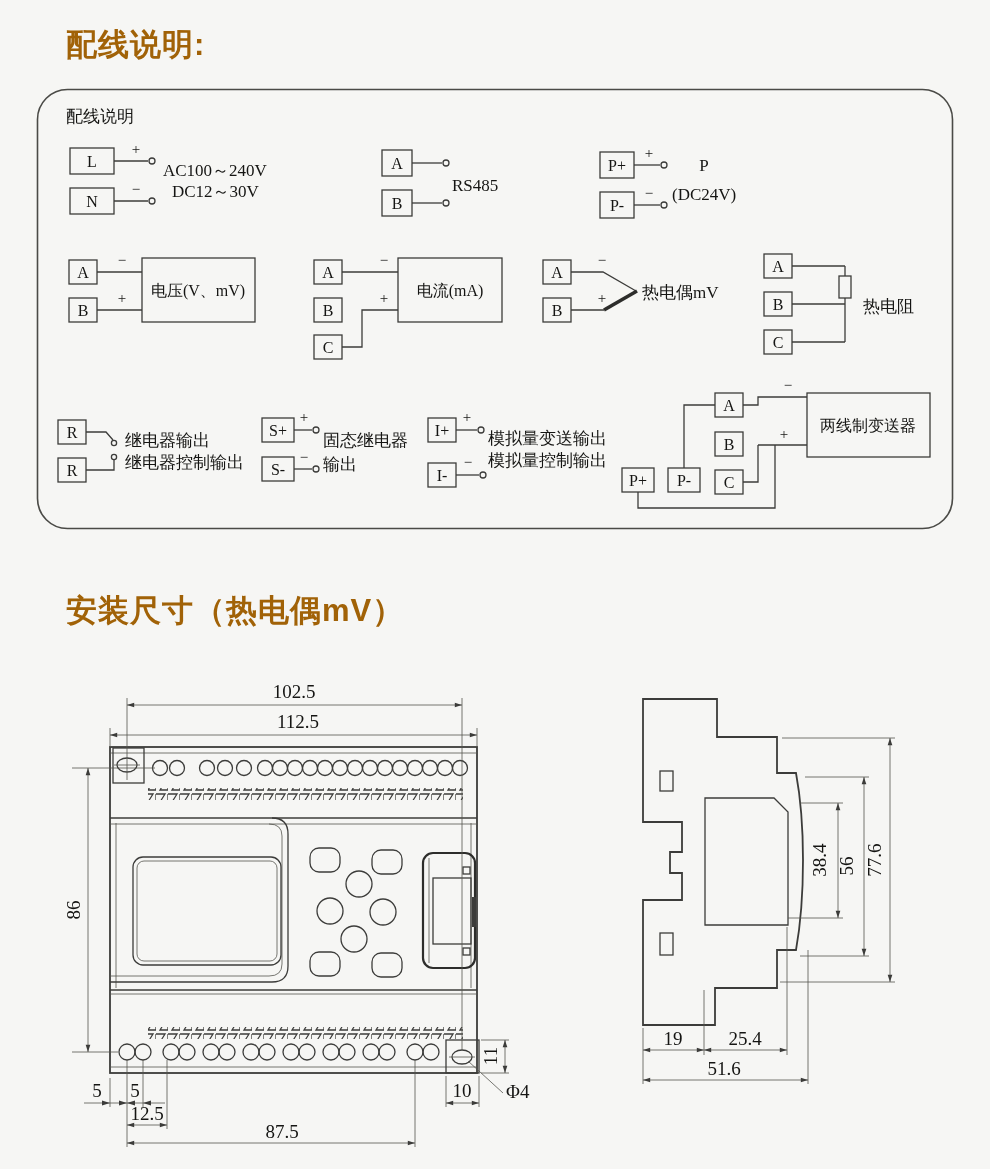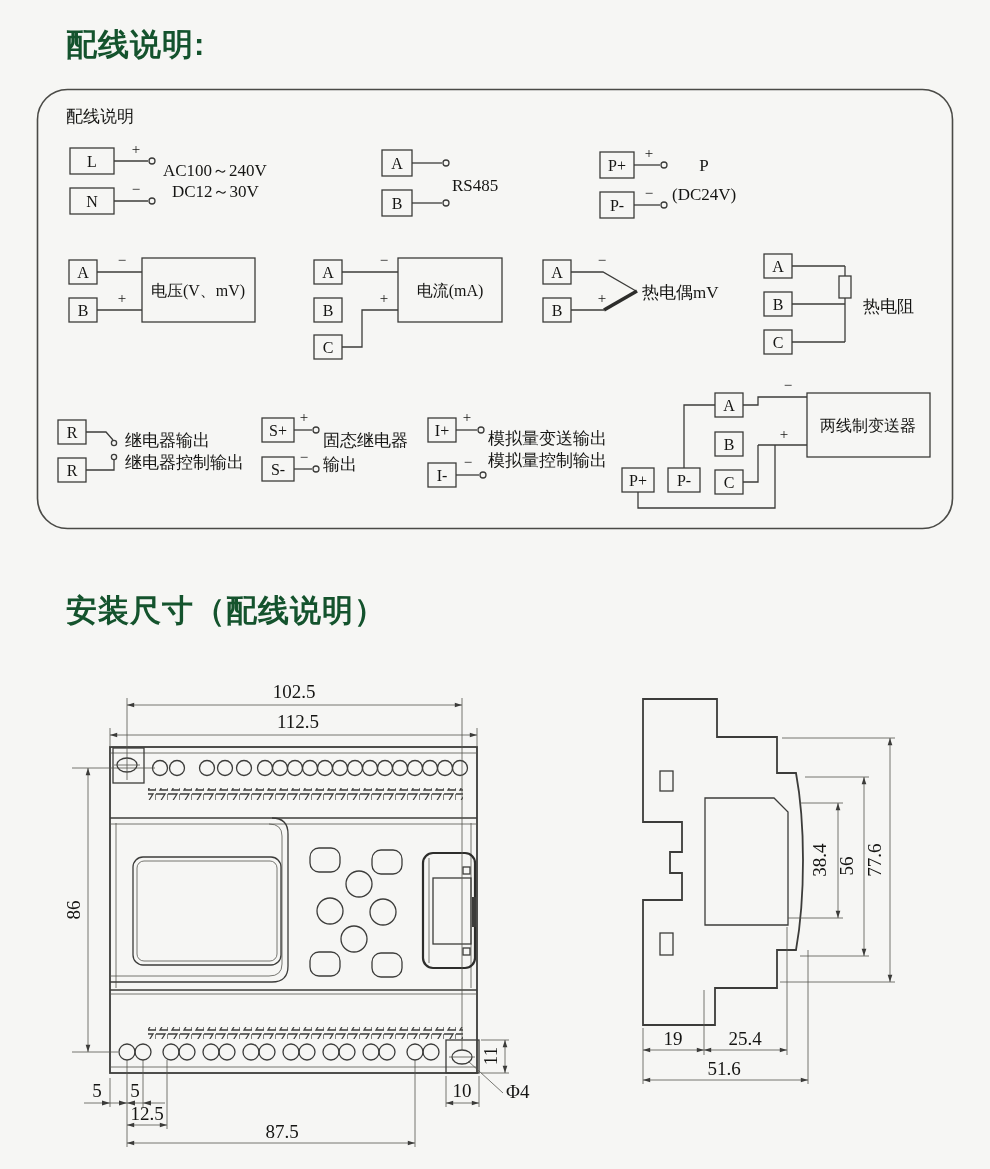--- a/index.html
+++ b/index.html
@@ -1,19 +1,19 @@
 <!DOCTYPE html>
 <html><head>
 <meta charset="utf-8">
 <style>
   html,body{margin:0;padding:0;}
   .page{position:relative;width:990px;height:1169px;background:#f6f6f4;overflow:hidden;
         font-family:"Liberation Serif","DejaVu Serif",serif;}
   .h1{position:absolute;left:66px;top:24px;font-family:"Liberation Sans","DejaVu Sans",sans-serif;
-      font-weight:bold;font-size:31px;color:#14532d;letter-spacing:1px;}
+      font-weight:bold;font-size:31px;color:#a16207;letter-spacing:1px;}
   .h2{top:590px;}
   svg{position:absolute;}
   .sv1{left:36px;top:88px;}
   .sv2{left:60px;top:660px;}
   svg .s{stroke:#3c3c3a;stroke-width:1.3;fill:none;}
   svg .s2{stroke:#3c3c3a;stroke-width:1.8;fill:none;}
   svg .thk{stroke:#2d2d2b;stroke-width:3.6;fill:none;}
   svg .thin{stroke:#55554f;stroke-width:0.8;fill:none;}
   svg .frame{stroke:#4a4a46;stroke-width:1.6;fill:none;}
   svg text{fill:#151513;font-family:"Liberation Serif","DejaVu Serif",serif;}
@@ -191,21 +191,21 @@
       <path d="M707,394 H722 V357" class="s"></path>
       <path d="M722,357 H771" class="s"></path>
       <path d="M602,404 V420 H739 V357" class="s"></path>
       <text x="752" y="302" class="pm">−</text>
       <text x="748" y="351" class="pm">+</text>
       <rect x="771" y="305" width="123" height="64" class="s"></rect>
       <text x="832" y="343" class="t tc">两线制变送器</text>
     </g>
   </svg>
 
-  <div class="h1 h2">安装尺寸（配线说明）</div>
+  <div class="h1 h2">安装尺寸（热电偶mV）</div>
 
   <svg class="sv2" width="900" height="500" viewBox="0 0 900 500">
     <defs>
       <pattern id="serr" width="12" height="12" patternUnits="userSpaceOnUse">
         <path d="M0 2 H9 L4 10 H12 L12 2" stroke="#3c3c3a" stroke-width="1.3" fill="none"></path>
       </pattern>
       <marker id="ar" viewBox="0 0 10 8" refX="9.5" refY="4" markerWidth="11" markerHeight="8" orient="auto-start-reverse">
         <path d="M0.5,1.1 L9.5,4 L0.5,6.9 Z" fill="#3c3c3a"></path>
       </marker>
     </defs>

